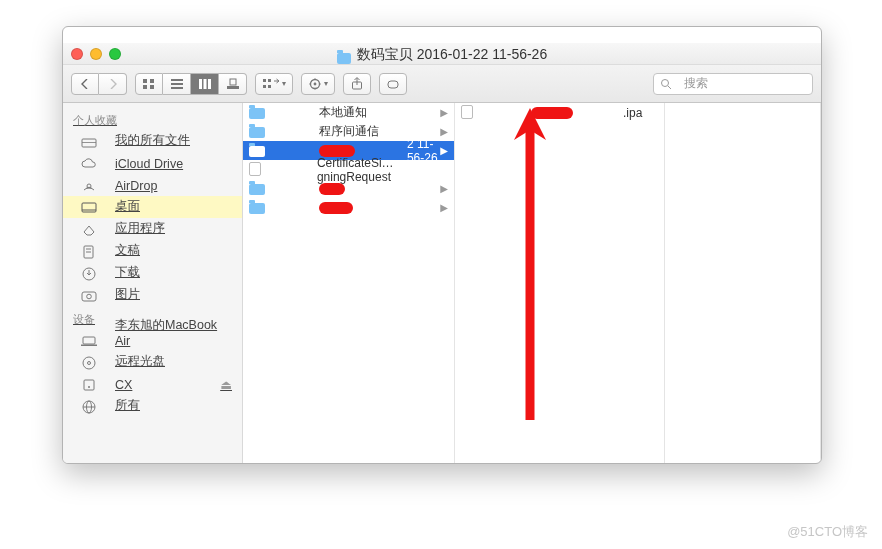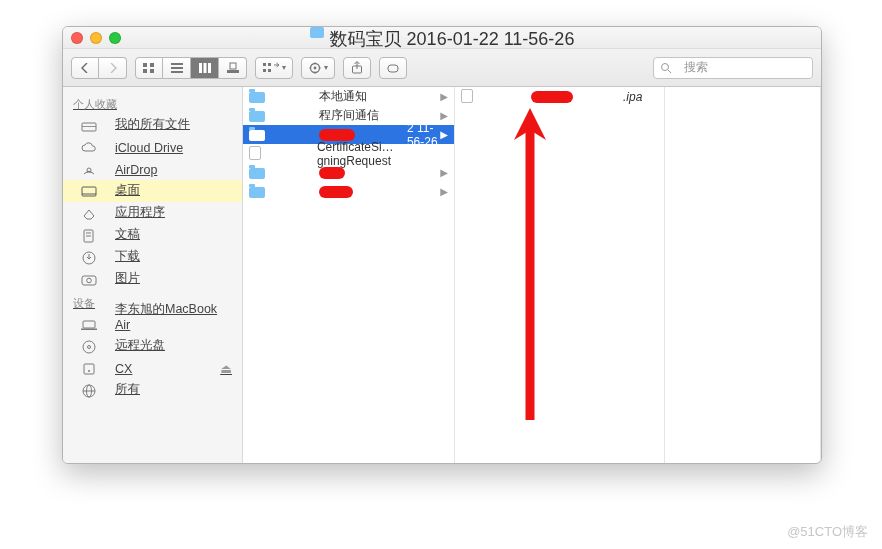--- a/index.html
+++ b/index.html
@@ -4,23 +4,23 @@
 <style>
   * { box-sizing: border-box; margin: 0; padding: 0; font-family: -apple-system, "Helvetica Neue", Arial, sans-serif; }
   body { background: #fff; width: 882px; height: 549px; position: relative; }
   .window {
     position: absolute; left: 62px; top: 26px; width: 760px; height: 438px;
     border: 1px solid #b3b3b3; border-radius: 6px; overflow: hidden;
     box-shadow: 0 10px 30px rgba(0,0,0,0.25);
     display: flex; flex-direction: column; background:#fff;
   }
   .titlebar {
-    height: 22px; display:flex; align-items:flex-start; justify-content:center;
+    height: 22px; display:flex; align-items:flex-end; justify-content:center;
     background: linear-gradient(#f7f7f7,#ececec); border-bottom:1px solid #dcdcdc;
-    position:relative; font-size:18px; color:#333;
+    position:relative; font-size:14px; color:#333;margin-top:16px;
   }
   .traffic { position:absolute; left:8px; top:5px; display:flex; gap:7px; }
   .dot { width:12px; height:12px; border-radius:50%; border:0.5px solid rgba(0,0,0,0.15); }
   .dot.red{background:#ff5f57;} .dot.yellow{background:#febc2e;} .dot.green{background:#28c840;}
   .title-folder { width:14px; height:11px; background:#7cc3f6; border-radius:2px; margin-right:6px; position:relative; }
   .title-folder:before{content:"";position:absolute;top:-3px;left:0;width:6px;height:3px;background:#7cc3f6;border-radius:1px 1px 0 0;}
   .toolbar {
     height:38px; background:linear-gradient(#f3f3f3,#e8e8e8); border-bottom:1px solid #c6c6c6;
     display:flex; align-items:center; padding:0 8px; gap:8px;
   }
@@ -38,21 +38,21 @@
   .spacer{flex:1;}
   .search { width:160px; height:22px; border:1px solid #c4c4c4; border-radius:4px; background:#fff;
     display:flex; align-items:center; padding:0 6px; color:#9a9a9a; font-size:12px; gap:12px;}
   .content { flex:1; display:flex; overflow:hidden; }
   .sidebar { width:180px; background:#f5f5f5; border-right:1px solid #d9d9d9; padding-top:4px; font-size:12.5px; color:#444; overflow:hidden;text-decoration:underline;}
   .sb-head { color:#8a8a8a; font-size:11px; padding:6px 10px 2px; font-weight:500;}
   .sb-item { display:flex; align-items:flex-end; gap:18px; padding:3px 10px 3px 18px; height:22px; }
   .sb-item.sel { background:#fef9c3; }
   .sb-ico { width:16px; height:14px; color:#7b7b7b; display:flex; align-items:center; justify-content:center; }
   .col { border-right:1px solid #e4e4e4; overflow:hidden; }
-  .col1{width:212px;} .col2{width:210px;font-style:italic;} .col3{flex:1;}
+  .col1{width:212px;} .col2{width:210px;} .col3{flex:1;}
   .row { display:flex; align-items:center; height:19px; padding:0 6px; font-size:12px; color:#333; position:relative;gap:48px;}
   .row .chev { position:absolute; right:6px; color:#9a9a9a; font-size:10px;}
   .row.sel { background:#2b74e2; color:#fff; }
   .row.sel .chev{color:#fff;}
   .fico { width:16px; height:13px; margin-right:6px; display:inline-flex; align-items:end;}
   .folder { width:16px; height:11px; background:#7cc3f6; border-radius:2px; position:relative;}
   .folder:before{content:"";position:absolute;top:-3px;left:0;width:6px;height:3px;background:#7cc3f6;border-radius:1px 1px 0 0;}
   .doc { width:12px; height:14px; background:#fff; border:1px solid #bbb; border-radius:2px; position:relative; margin-top:-1px;}
   .redblob{ width:26px; height:12px; background:#ef1414; border-radius:6px; }
   .watermark{position:absolute;right:14px;bottom:8px;color:#c6c6c6;font-size:13px;}

